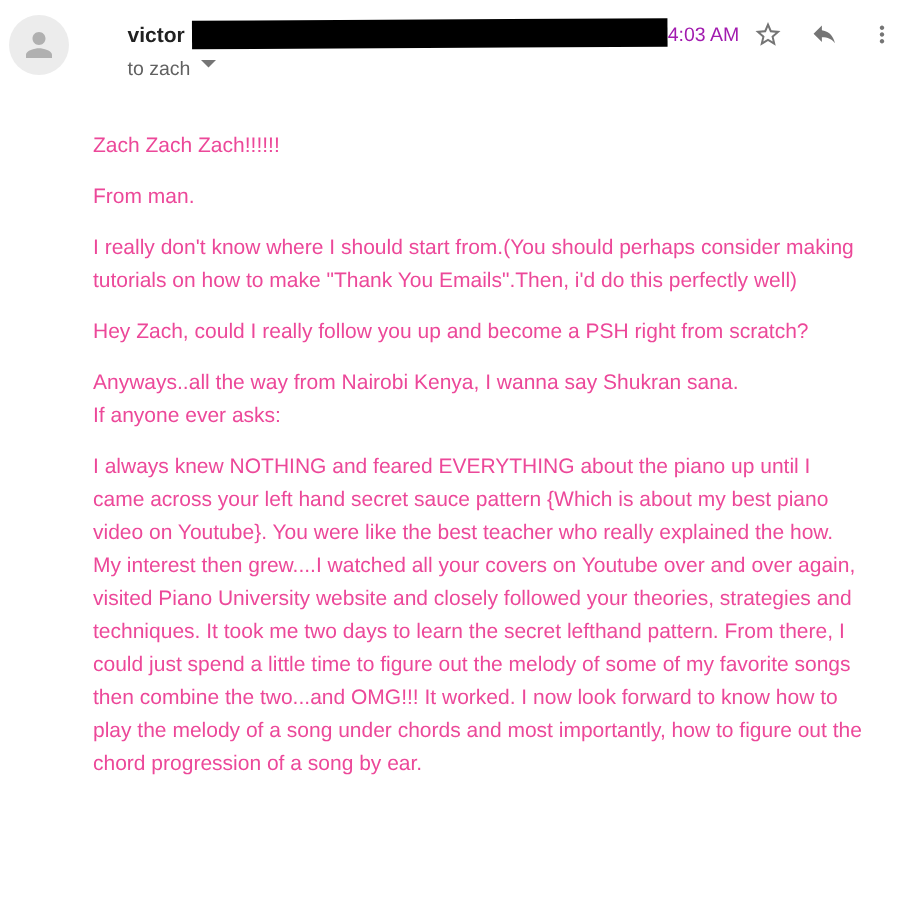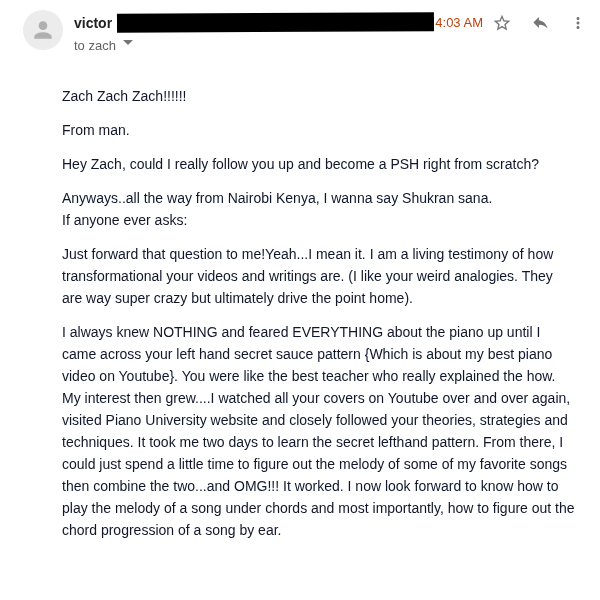--- a/index.html
+++ b/index.html
@@ -1,41 +1,41 @@
 <!DOCTYPE html>
 <html><head>
 <meta charset="utf-8">
 <style>
   * { box-sizing: border-box; margin: 0; padding: 0; }
   html, body { width: 600px; height: 600px; background: #ffffff; overflow: hidden; }
   body { font-family: "Liberation Sans", "DejaVu Sans", sans-serif; }
 
-  .header { display: flex; padding: 10px 10px 0 23px; }
+  .header { display: flex; padding: 10px 10px 0 6px; gap: 28px; }
   .avatar {
     width: 40px; height: 40px; border-radius: 50%;
     background: #ececec; flex: 0 0 auto;
     display: flex; align-items: center; justify-content: center;
   }
   .header-main { flex: 1; margin-left: 11px; min-width: 0; }
   .header-top { display: flex; align-items: center; height: 25px; }
   .sender-name { font-size: 14px; font-weight: bold; color: #212121; white-space: nowrap; }
   .redaction { width: 317px; height: 19px; background: #000; margin-left: 5px; transform: rotate(-0.3deg); flex: 0 0 auto; }
   .spacer { flex: 1 1 auto; }
-  .timestamp { font-size: 13px; color: #c2410c; white-space: nowrap; margin-right: 7px; }
+  .timestamp { font-size: 13px; color: #a21caf; white-space: nowrap; margin-right: 7px; }
   .icon-btn { display: flex; align-items: center; justify-content: center; width: 24px; height: 24px; cursor: pointer; flex: 0 0 auto; }
   .icon-btn + .icon-btn { margin-left: 14px; }
   .header-sub { display: flex; align-items: flex-start; margin-top: 3px; }
   .recipient { font-size: 13px; color: #616161; }
   .caret {
     width: 0; height: 0; margin-left: 7px; margin-top: 2px;
     border-left: 5px solid transparent; border-right: 5px solid transparent;
     border-top: 5px solid #757575;
   }
 
-  .email-body { margin: 32px 0 0 62px; width: 513px; color: #0f172a; font-size: 14px; line-height: 22px; }
+  .email-body { margin: 32px 0 0 62px; width: 513px; color: #ec4899; font-size: 14px; line-height: 22px; }
   .para { white-space: pre-line; margin-bottom: 12px; }
 </style>
 </head>
 <body>
 
 <div class="header">
   <div class="avatar">
     <svg width="26" height="26" viewBox="0 0 24 24">
       <path fill="#b0b0b0" d="M12 12c2.21 0 4-1.79 4-4s-1.79-4-4-4-4 1.79-4 4 1.79 4 4 4zm0 2c-2.67 0-8 1.34-8 4v2h16v-2c0-2.66-5.33-4-8-4z"></path>
     </svg>
@@ -70,18 +70,18 @@
     <div class="header-sub">
       <span class="recipient">to zach</span>
       <span class="caret"></span>
     </div>
   </div>
 </div>
 
 <div class="email-body" id="email-body">
     <div class="para">Zach Zach Zach!!!!!!</div>
     <div class="para">From man.</div>
+    <div class="para">I really don't know where I should start from.(You should perhaps consider making tutorials on how to make "Thank You Emails".Then, i'd do this perfectly well)</div>
     <div class="para">Hey Zach, could I really follow you up and become a PSH right from scratch?</div>
     <div class="para">Anyways..all the way from Nairobi Kenya, I wanna say Shukran sana.
 If anyone ever asks:</div>
-    <div class="para">Just forward that question to me!Yeah...I mean it. I am a living testimony of how transformational your videos and writings are. (I like your weird analogies. They are way super crazy but ultimately drive the point home).</div>
     <div class="para">I always knew NOTHING and feared EVERYTHING about the piano up until I came across your left hand secret sauce pattern {Which is about my best piano video on Youtube}. You were like the best teacher who really explained the how. My interest then grew....I watched all your covers on Youtube over and over again, visited Piano University website and closely followed your theories, strategies and techniques. It took me two days to learn the secret lefthand pattern. From there, I could just spend a little time to figure out the melody of some of my favorite songs then combine the two...and OMG!!! It worked. I now look forward to know how to play the melody of a song under chords and most importantly, how to figure out the chord progression of a song by ear.</div>
   </div>
 
 </body></html>

